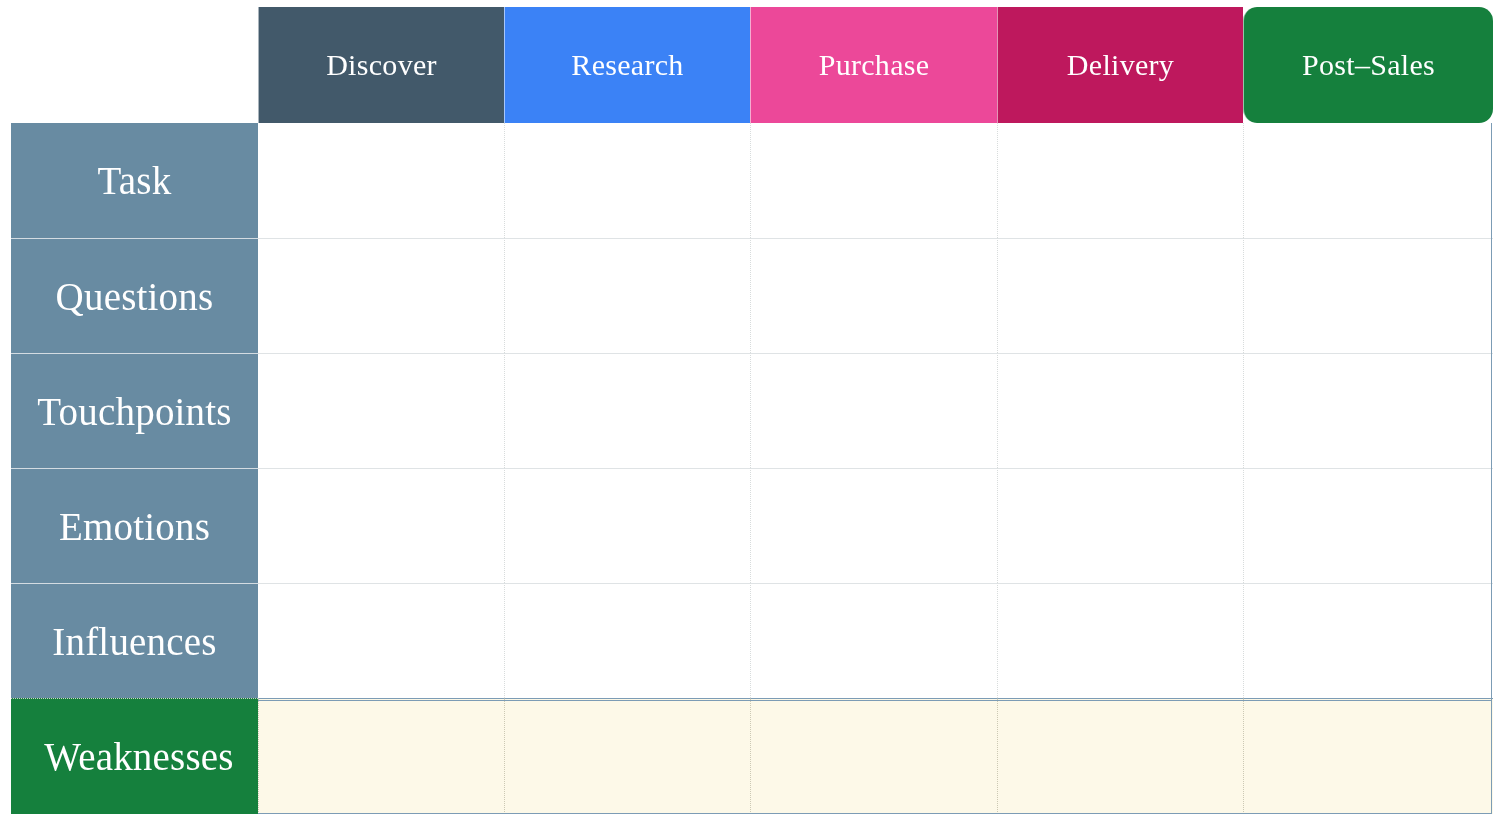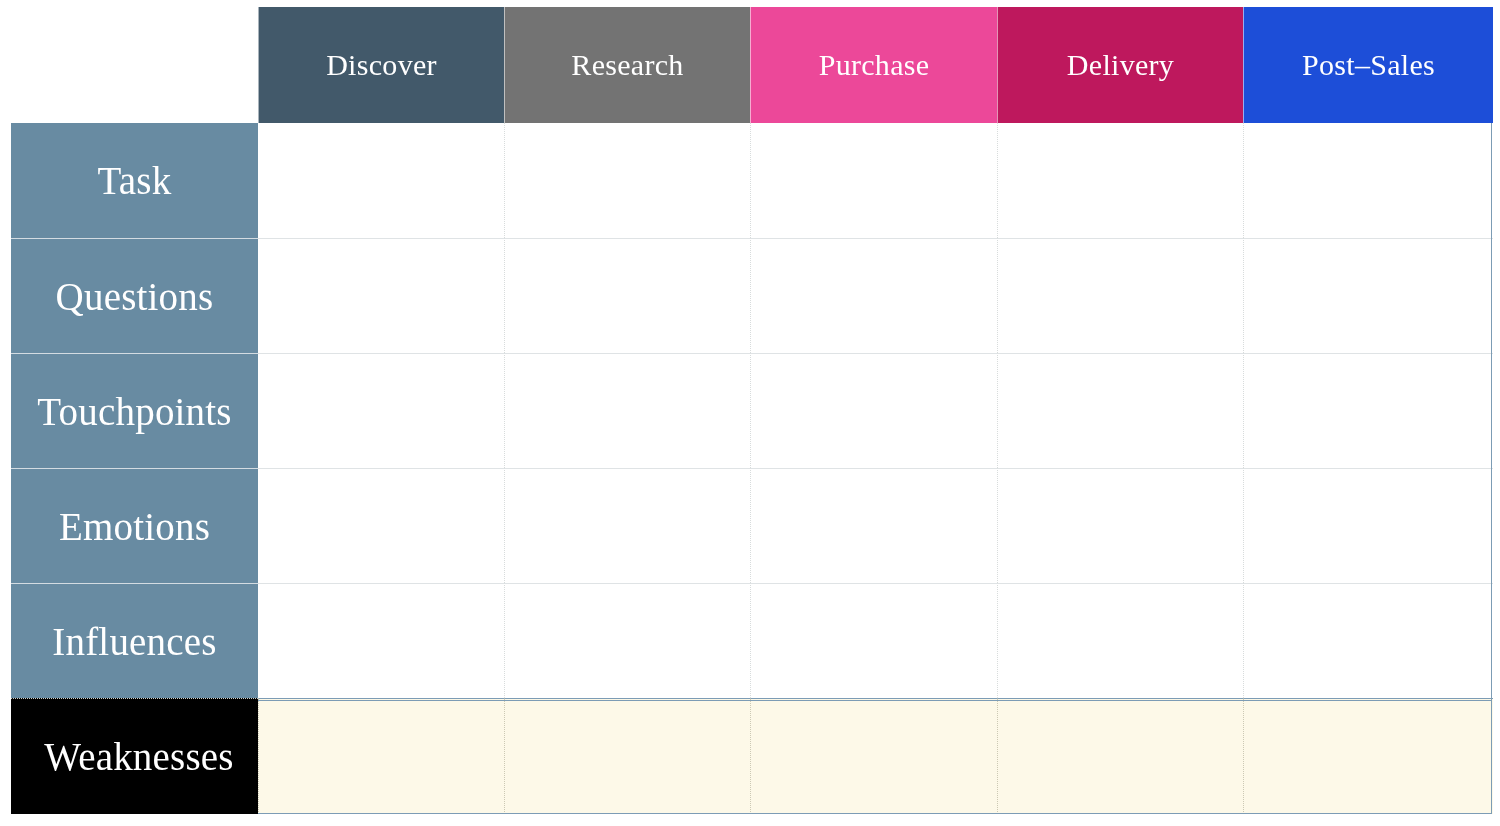--- a/index.html
+++ b/index.html
@@ -49,43 +49,43 @@
     justify-content: center;
     text-align: center;
     box-sizing: border-box;
     border-left: 1px solid rgba(255,255,255,0.55);
     position: relative;
   }
   .colhead:first-of-type {
     border-left: none;
   }
   .colhead.tone-a { background: #42596a; }
-  .colhead.tone-b { background: #737373; }
+  .colhead.tone-b { background: #3b82f6; }
   .colhead.tone-c { background: #ec4899; }
   .colhead.tone-d { background: #be185d; }
-  .colhead.tone-e { background: #1d4ed8; }
+  .colhead.tone-e { background: #15803d; border-radius: 14px; }
 
   
   .rowhead {
     color: #ffffff;
     font-size: 39px;
     letter-spacing: 0.2px;
     display: flex;
     align-items: center;
     justify-content: center;
     text-align: center;
     box-sizing: border-box;
     background: #688ba2;
     border-top: 1px solid #d4dce2;
   }
   .rowhead.first {
     border-top: none;
   }
   .rowhead.accent-warn {
-    background: #000000;
+    background: #15803d;
     border-top: 1px dotted #cfcfc8;
     padding-left: 9px;
   }
 
   
   .cell {
     background: #ffffff;
     box-sizing: border-box;
     border-top: 1px solid #dfe3e5;
     border-left: 1px dotted #d8dcdc;

